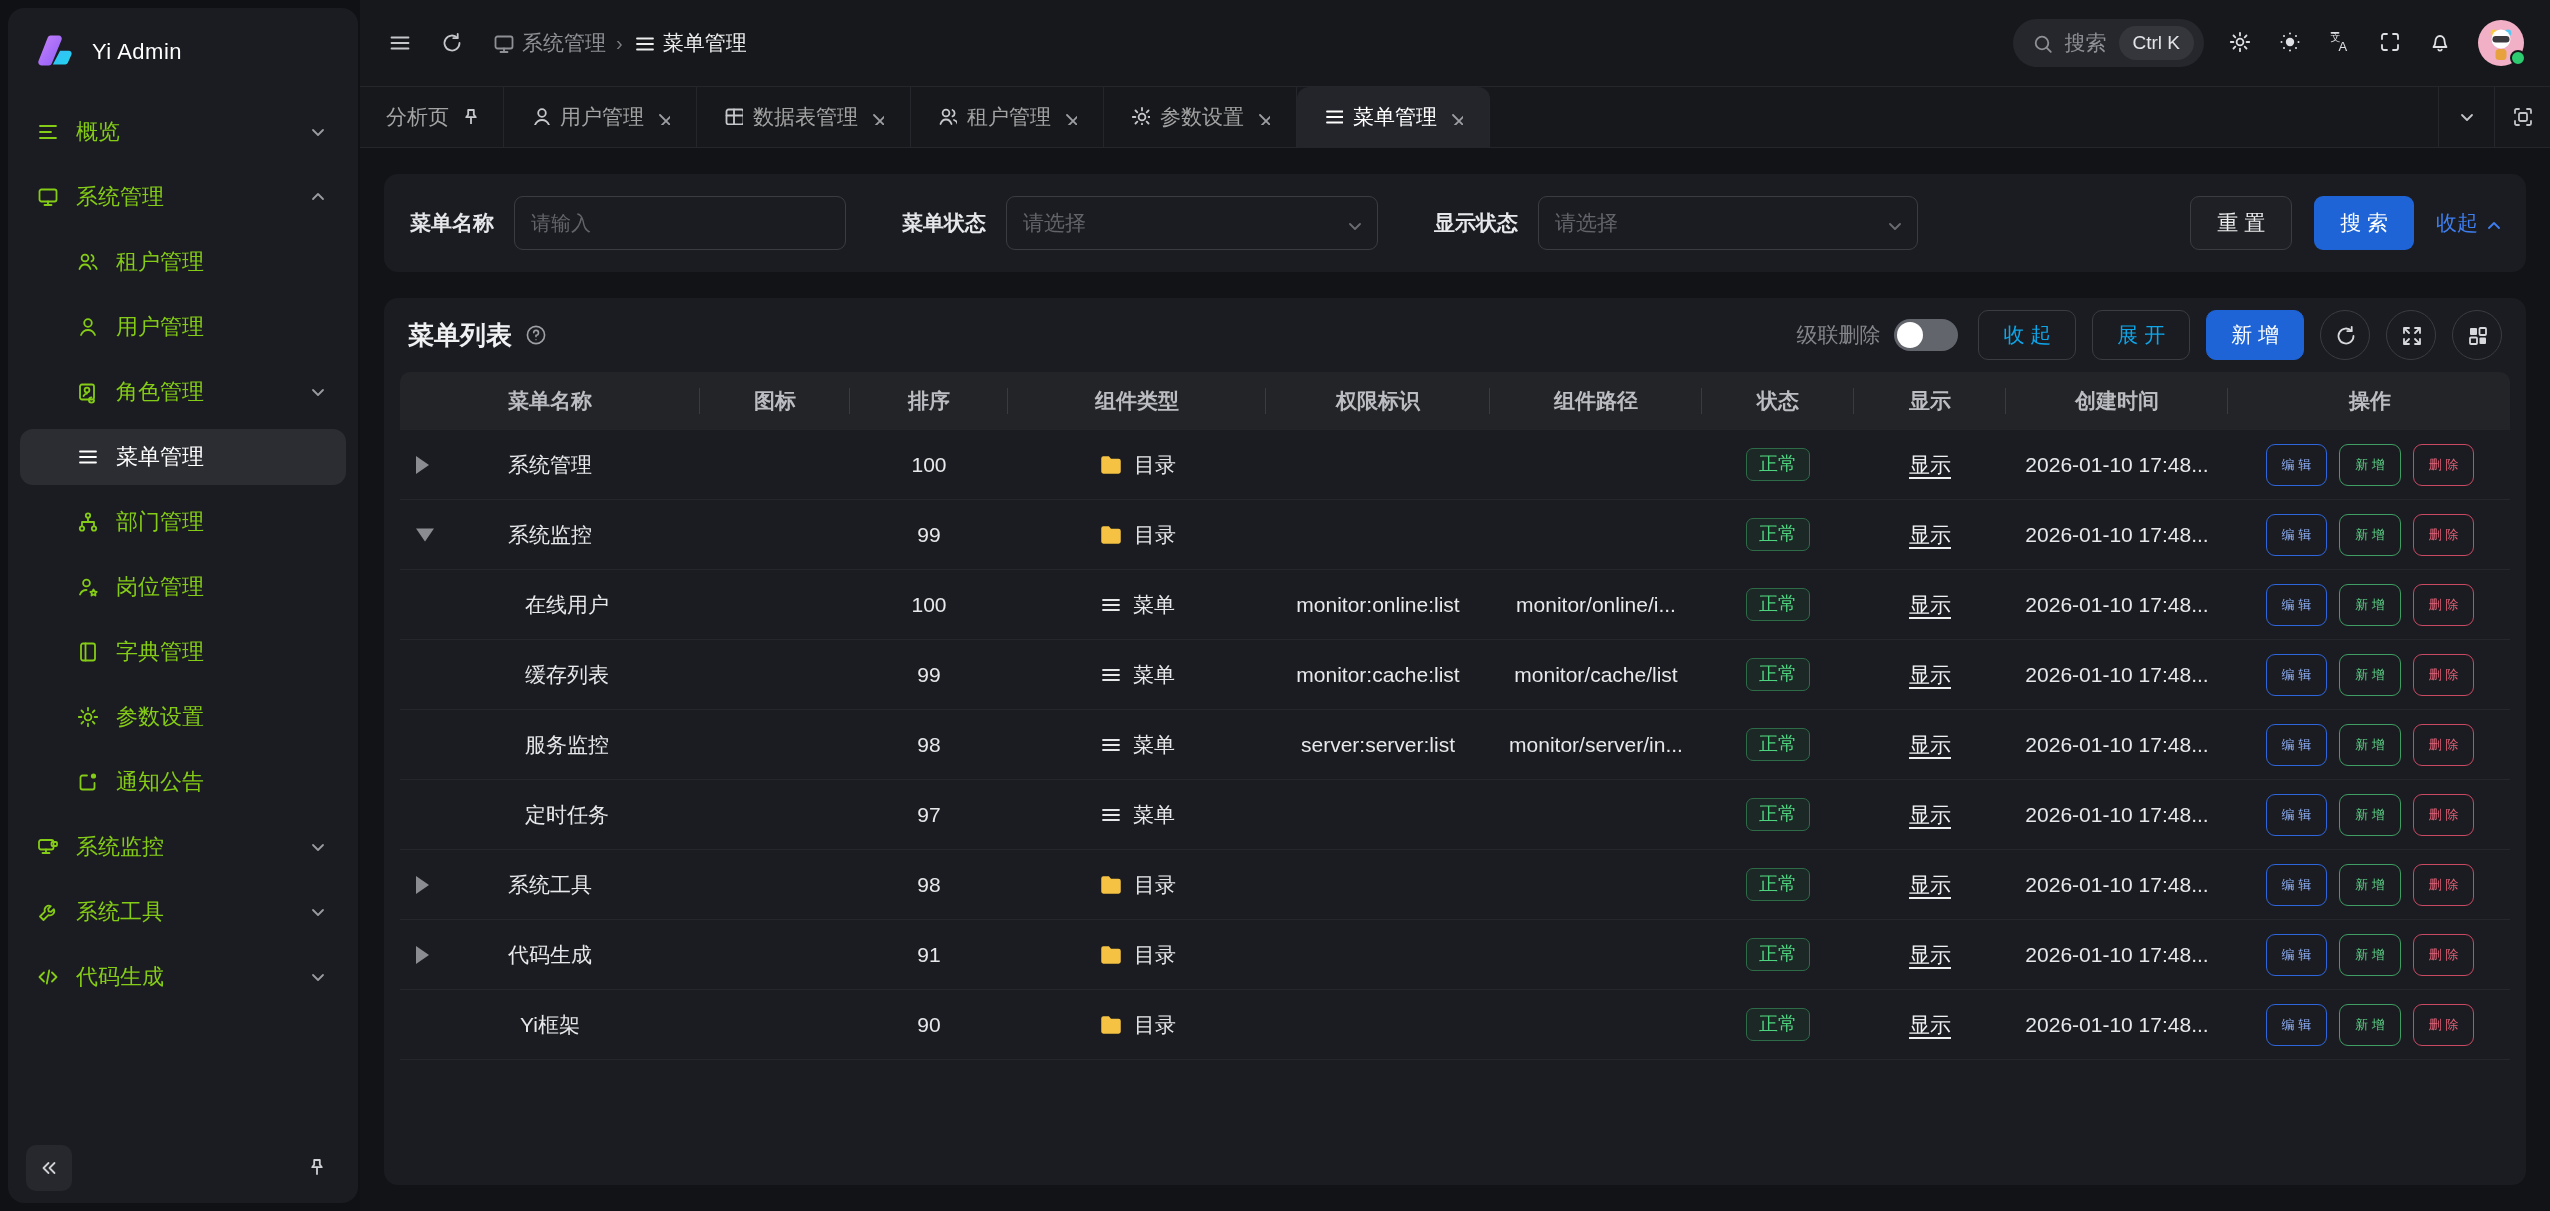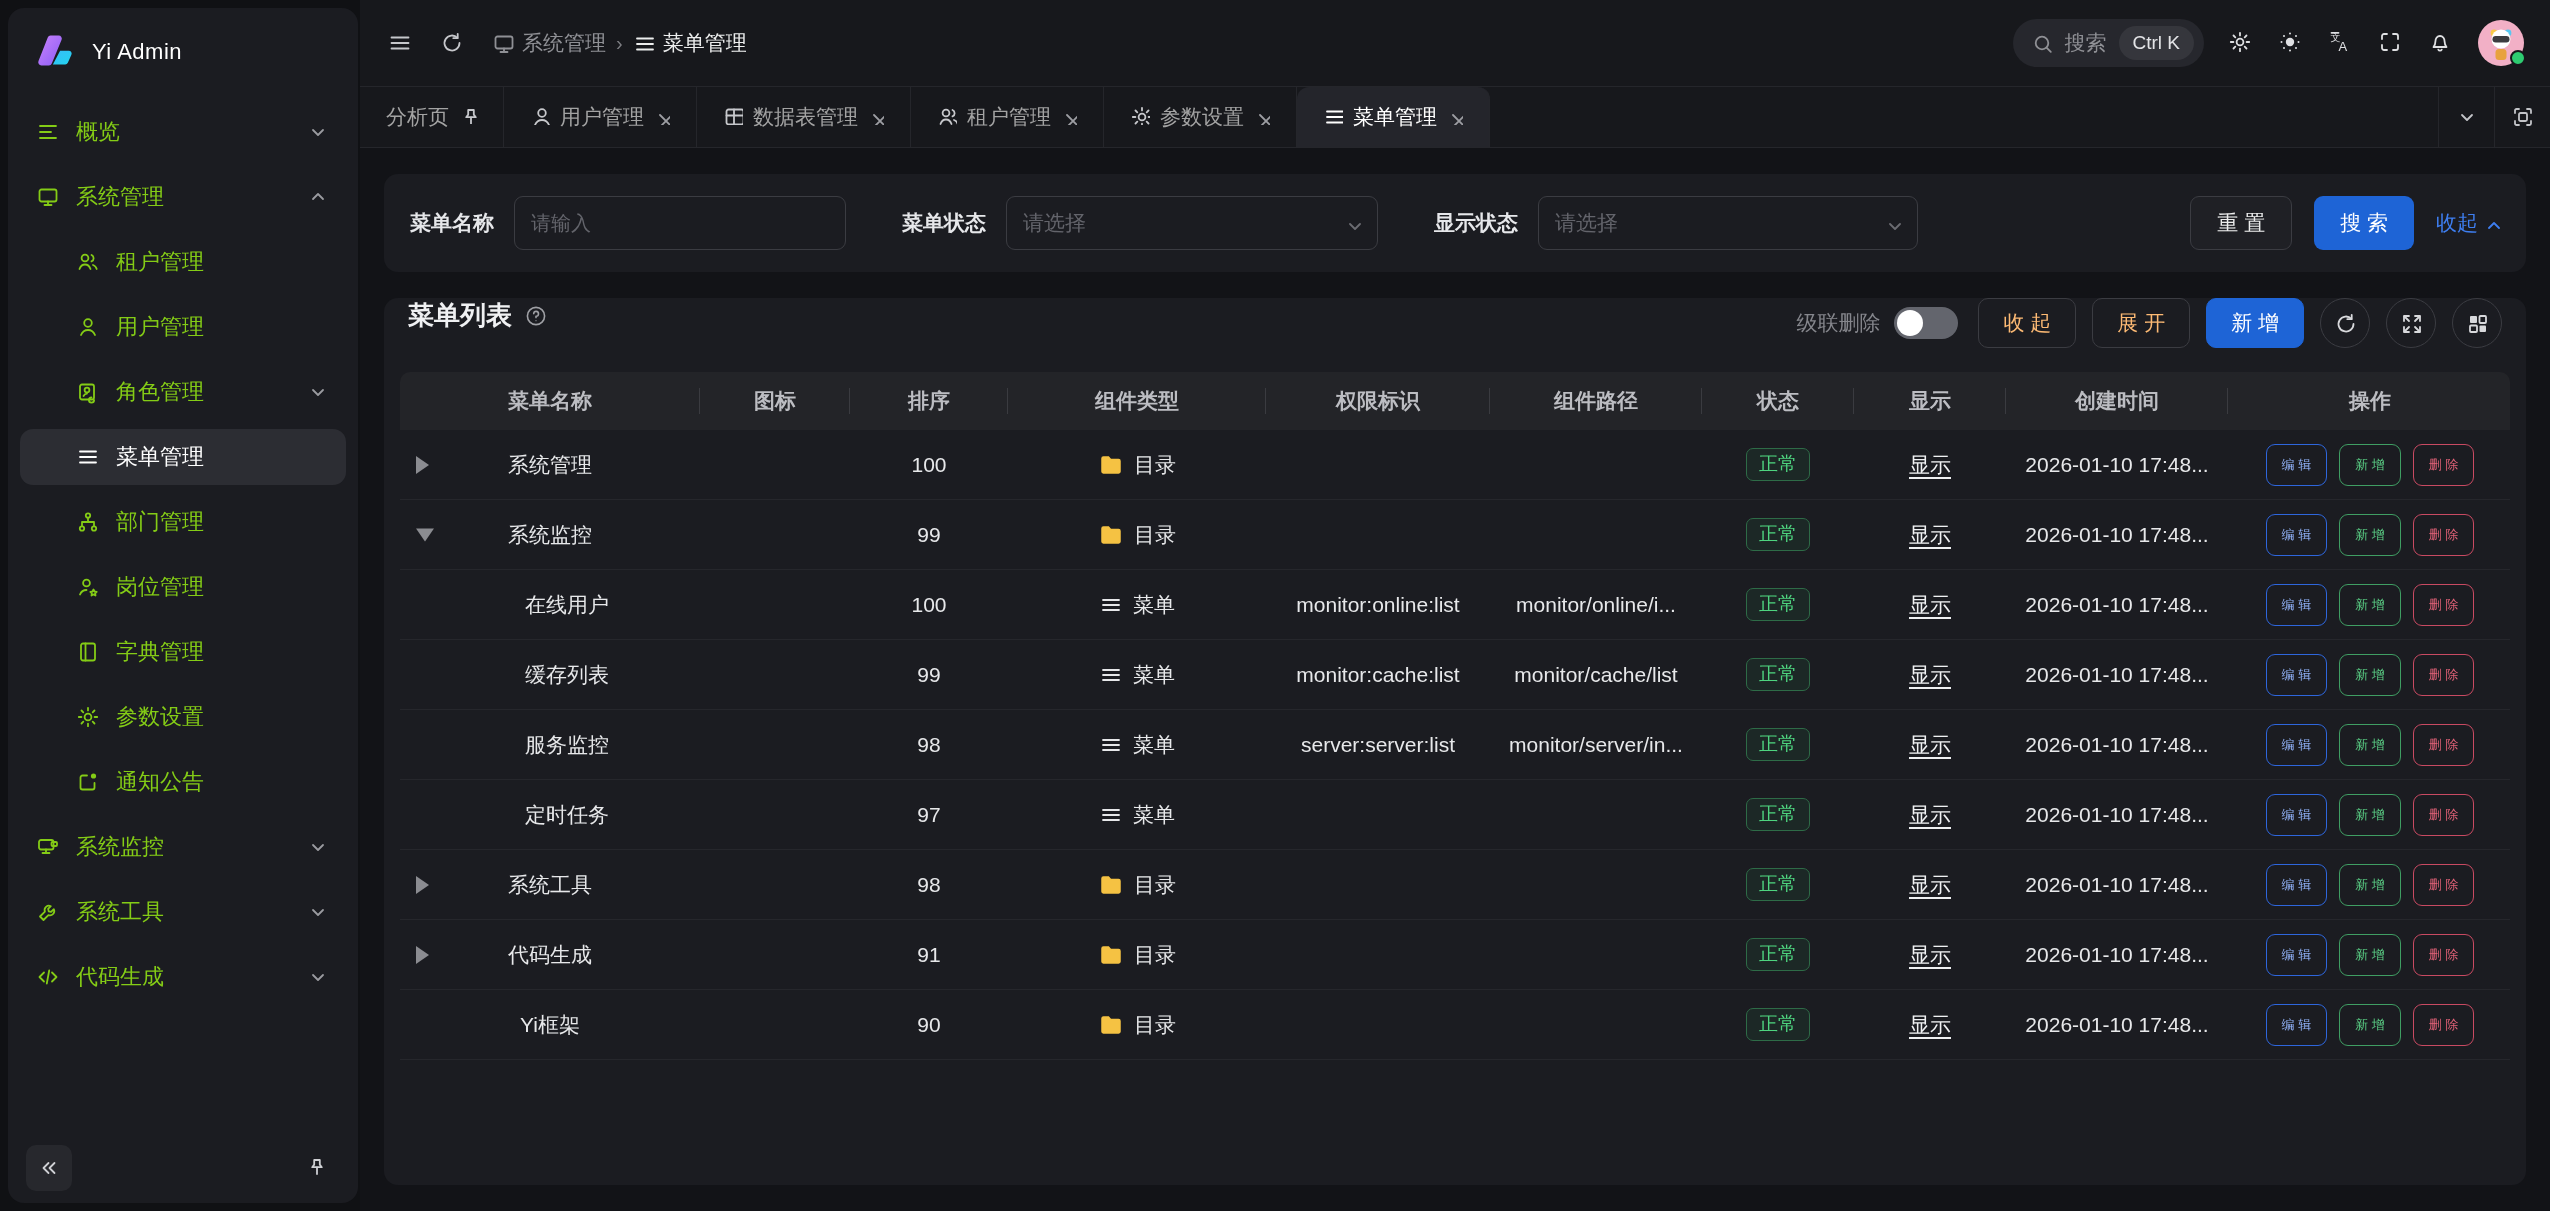--- a/index.html
+++ b/index.html
@@ -73,30 +73,30 @@
   .w-sel2 { width:380px; }
   .filter-right { margin-left:auto; display:flex; align-items:center; gap:22px; }
   .btn { height:54px; border-radius:9px; display:flex; align-items:center; justify-content:center; cursor:pointer; font-size:21px; white-space:nowrap; }
   .btn.ghost { border:1px solid #3b3c42; background:#1f2averaging025; background:#1f2025; color:#eceded; padding:0 26px; }
   .btn.primary { background:#1e64d6; color:#fff; padding:0 26px; border:none; }
   .link-collapse { color:#3e7ef0; display:flex; align-items:center; gap:4px; cursor:pointer; font-size:21px; }
   .link-collapse svg { width:18px; height:18px; }
 
   
   .table-card { flex:1; margin-bottom:26px; display:flex; flex-direction:column; min-height:0; }
-  .panel-head { height:74px; display:flex; align-items:flex-start; padding:0 24px;gap:9px; }
+  .panel-head { height:74px; display:flex; align-items:center; padding:0 24px;gap:9px; }
   .panel-title { font-size:26px; font-weight:bold; color:#f0f1f3; display:flex; align-items:center; gap:12px; }
   .panel-title .q { color:#9fa0a5; display:flex; cursor:pointer; }
   .panel-title .q svg { width:24px; height:24px; stroke-width:1.6; }
   .toolbar { margin-left:auto; display:flex; align-items:center; gap:16px; }
   .cascade { display:flex; align-items:center; gap:14px; margin-right:4px; }
   .cascade .clabel { color:#85868c; font-size:21px; }
   .switch { width:64px; height:32px; border-radius:999px; background:#63656d; position:relative; cursor:pointer; }
   .switch .knob { position:absolute; left:3px; top:3px; width:26px; height:26px; border-radius:50%; background:#fff; }
-  .tbtn { height:50px; border:1px solid #3b3c42; background:#1b1c21; border-radius:10px; color:#fdba74; padding:0 24px; display:flex; align-items:center; justify-content:center; cursor:pointer; font-size:21px; white-space:nowrap; }
+  .tbtn { height:50px; border:1px solid #3b3c42; background:#1b1c21; border-radius:10px; color:#0ea5e9; padding:0 24px; display:flex; align-items:center; justify-content:center; cursor:pointer; font-size:21px; white-space:nowrap; }
   .tbtn.blue { background:#1e64d6; border-color:#1e64d6; color:#fff; }
   .rbtn { width:50px; height:50px; border-radius:50%; border:1px solid #3b3c42; display:flex; align-items:center; justify-content:center; color:#d8d9dc; cursor:pointer; }
   .rbtn svg { width:22px; height:22px; }
 
   .tbl { padding:0 16px; display:flex; flex-direction:column; min-height:0; }
   .grid-cols { display:grid; grid-template-columns:300px 150px 158px 258px 224px 212px 152px 152px 222px 284px; align-items:center; }
   .thead { background:#232428; border-radius:10px 10px 0 0; height:58px; color:#bcbdc2; font-weight:bold; font-size:21px; }
   .th { text-align:center; position:relative; }
   .th:not(:last-child)::after { content:""; position:absolute; right:0; top:50%; transform:translateY(-50%); width:1px; height:26px; background:#3a3b40; }
   .tr { height:70px; border-bottom:1px solid #26272c; font-size:21px; color:#e7e8ea; }

